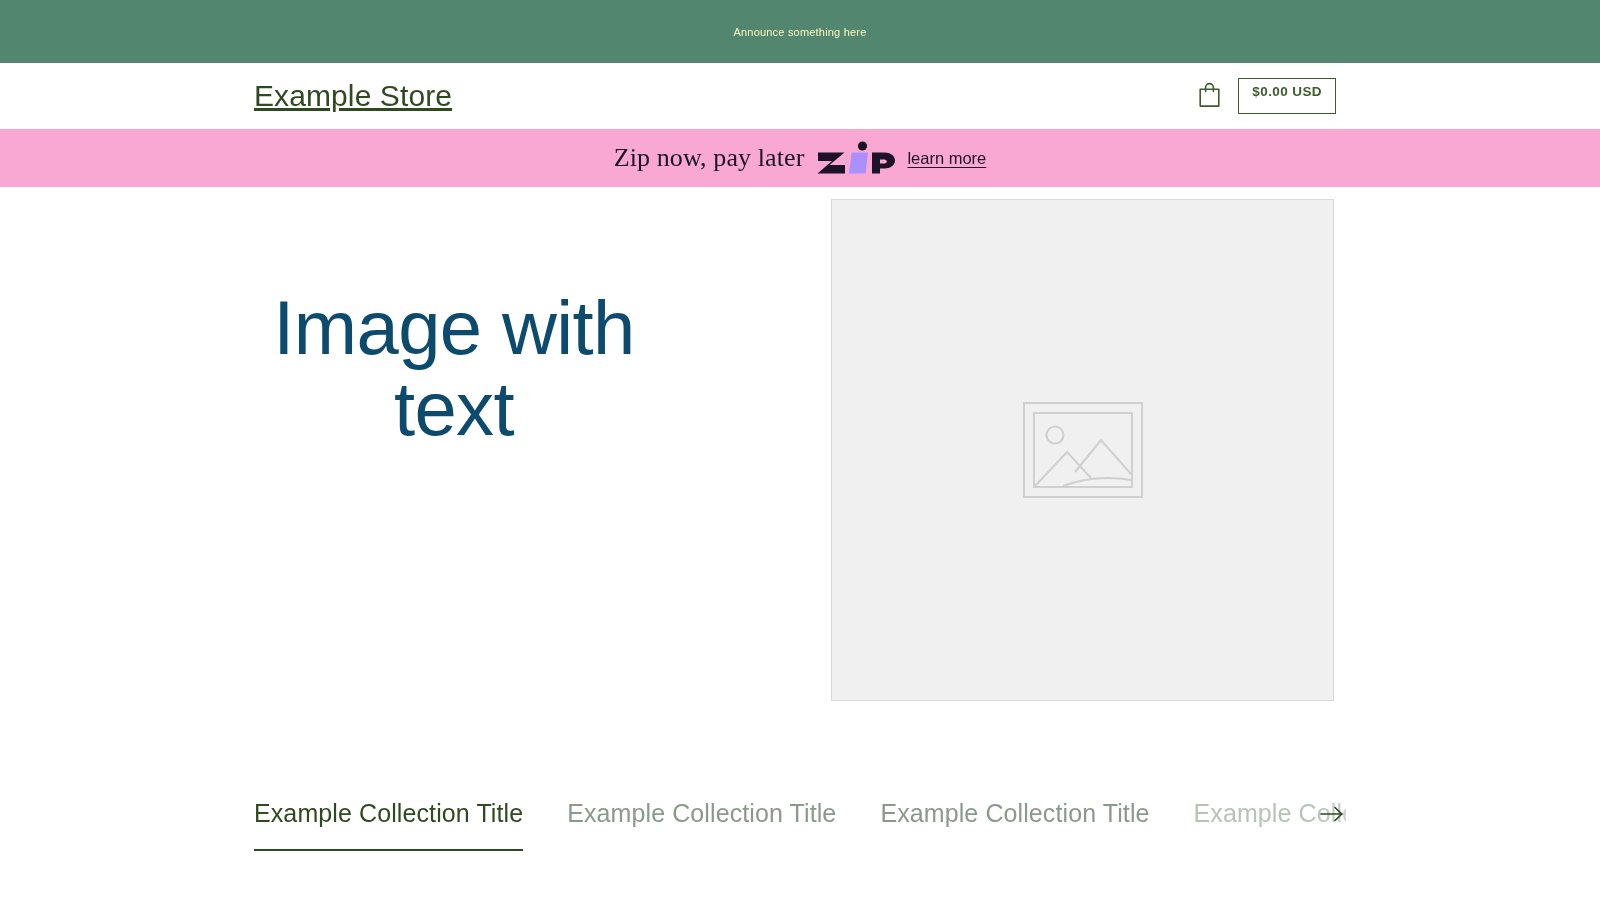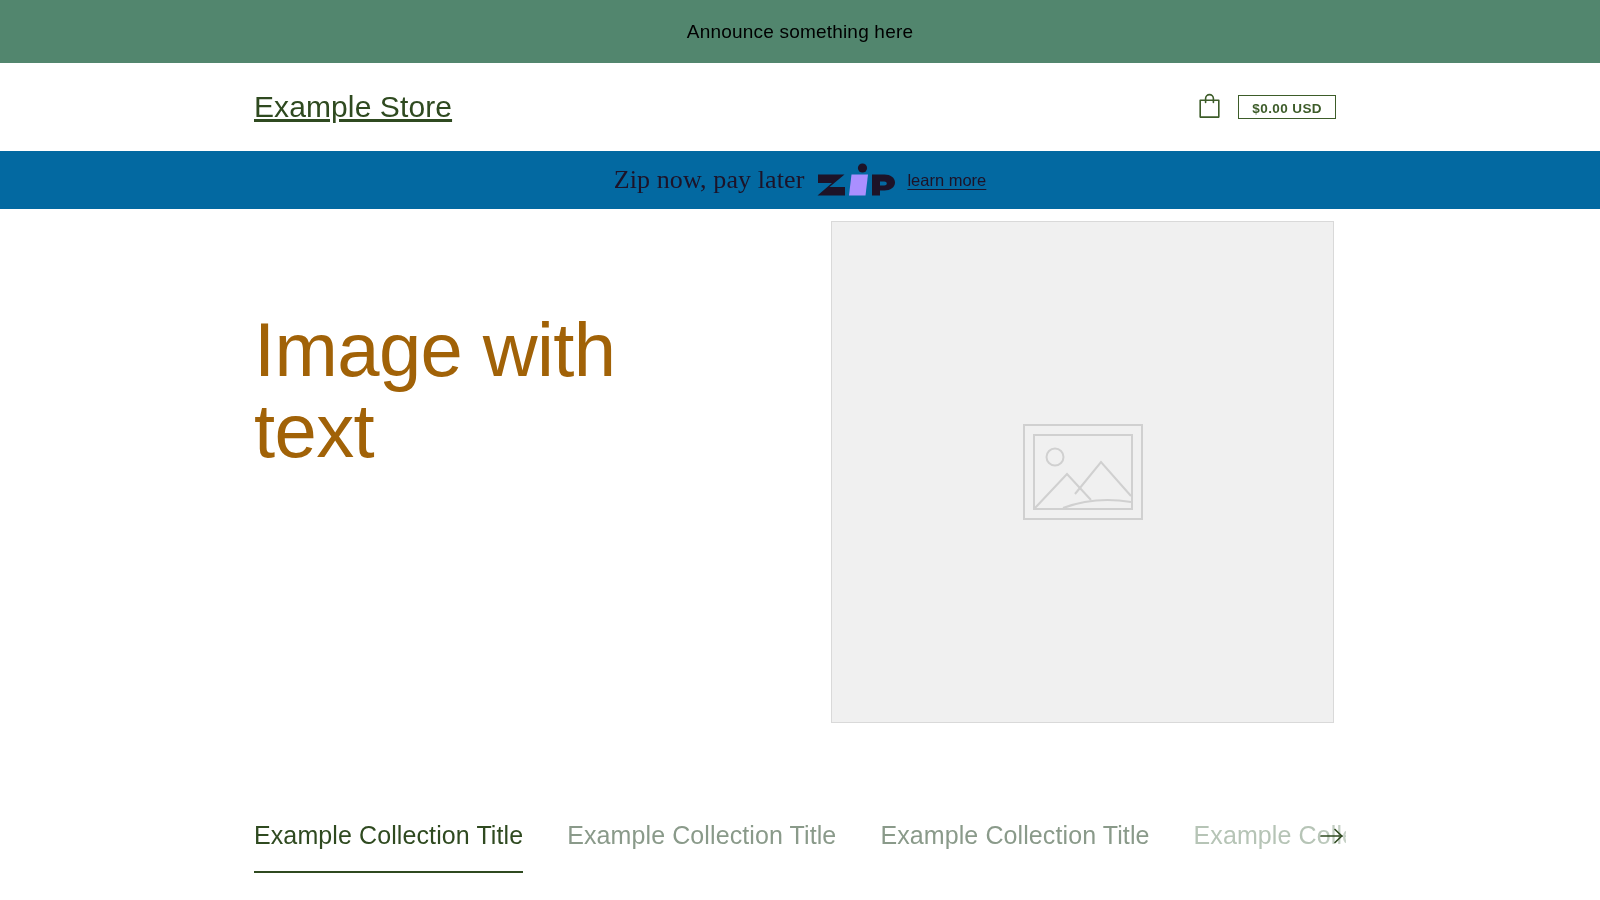--- a/index.html
+++ b/index.html
@@ -14,29 +14,29 @@
 
   
   .announcement-bar {
     height: 63px;
     background: #52866e;
     display: flex;
     align-items: center;
     justify-content: center;
   }
   .announcement-text {
-    color: #000000;
-    font-size: 19px;
+    color: #fef9c3;
+    font-size: 11px;
     letter-spacing: .2px;
     font-weight: 400;
   }
 
   
   .site-header {
-    height: 88px;
+    height: 66px;
     background: #ffffff;
     display: flex;
     align-items: center;
     padding: 0 264px 0 254px;
     justify-content: space-between;
   }
   .store-name {
     color: #2f4a20;
     font-size: 30px;
     font-weight: 400;
@@ -48,31 +48,31 @@
     align-items: center;
     gap: 16px;
   }
   .cart-icon { display: block; }
   .cart-total {
     border: 1.6px solid #3d5c29;
     color: #3d5c29;
     font-size: 13.5px;
     font-weight: 600;
     letter-spacing: .4px;
-    padding: 6px 13px 2px;
+    padding: 6px 13px 14px;
     line-height: 1;
     background: transparent;
     cursor: pointer;
     font-family: "Liberation Sans", sans-serif;
   }
 
   
   .zip-banner {
     height: 58px;
-    background: #0369a1;
+    background: #f9a8d4;
     display: flex;
     align-items: center;
     justify-content: center;
     gap: 0;
   }
   .zip-inner {
     display: flex;
     align-items: center;
   }
   .zip-tagline {
@@ -103,26 +103,27 @@
     margin-top: 0;
     height: 560px;
     align-items: flex-start;
   }
   .hero-text-col {
     width: 500px;
     padding-top: 100px;
     flex: none;
   }
   .hero-heading {
-    color: #a16207;
+    color: #0c4a6e;
     font-size: 76px;
     line-height: 1.07;
     font-weight: 400;
     letter-spacing: -.6px;
     max-width: 400px;
+    text-align: center;
   }
   .hero-body {
     margin-top: 38px;
     color: #6f8c6d;
     font-size: 15.5px;
     line-height: 1.62;
     max-width: 470px;
     letter-spacing: .05px;
   }
   .hero-media-col {

